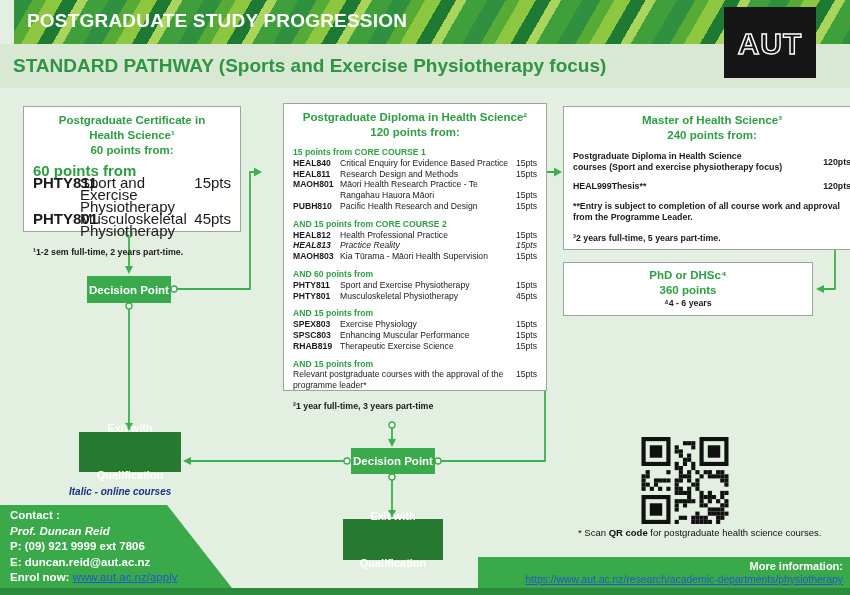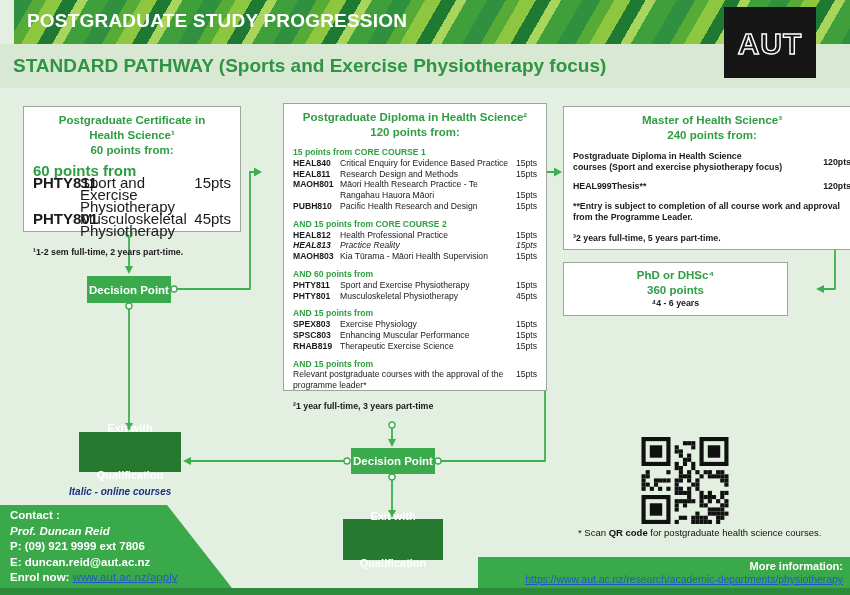--- a/index.html
+++ b/index.html
@@ -12,21 +12,21 @@
   .band-title{position:absolute;left:13px;top:10px;color:#ffffff;font-size:19px;font-weight:bold;letter-spacing:.2px;}
   .subband{position:absolute;left:0;top:44px;width:850px;height:44px;background:#d9e8d2;}
   .sub-title{position:absolute;left:13px;top:11px;color:#2e9542;font-size:19px;font-weight:bold;}
   .aut{position:absolute;left:724px;top:7px;width:92px;height:71px;background:#161616;}
 
   
   .box{position:absolute;background:#ffffff;border:1px solid #9aa79a;box-sizing:border-box;}
   .cert{left:23px;top:106px;width:218px;height:126px;padding:6px 9px 0 9px;}
   .dip{left:263px;top:103px;width:264px;height:288px;padding:6px 9px 0 9px;margin-left:20px;}
   .mas{left:563px;top:106px;width:298px;height:144px;padding:6px 9px 0 9px;}
-  .phd{left:563px;top:262px;width:225px;height:54px;padding:5px 8px 0 8px;text-align:center;}
+  .phd{left:563px;top:262px;width:250px;height:54px;padding:5px 8px 0 8px;text-align:center;}
 
   .btitle{color:#2f9e43;font-weight:bold;text-align:center;line-height:15px;font-size:11.5px;}
   .sections{margin-top:7px;}
   .sec{margin-top:7px;}
   .sec:first-child{margin-top:0;}
   .sec-heading{color:#2f9e43;font-weight:bold;}
   .course-row{display:flex;align-items:flex-start;}
   .code{flex:none;width:47px;font-weight:bold;}
   .name{flex:1;}
   .pts{flex:none;margin-left:4px;}

